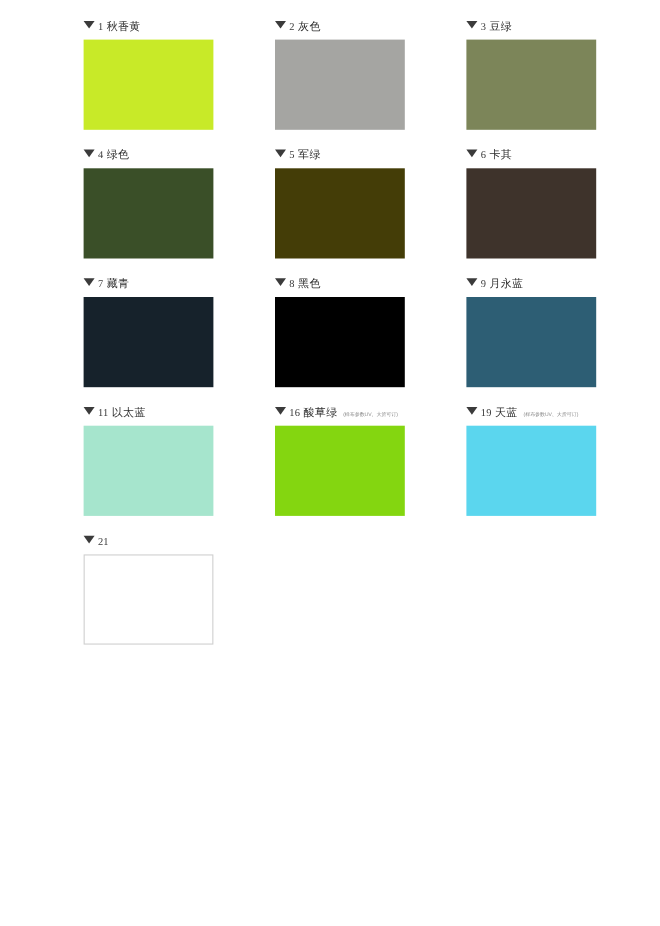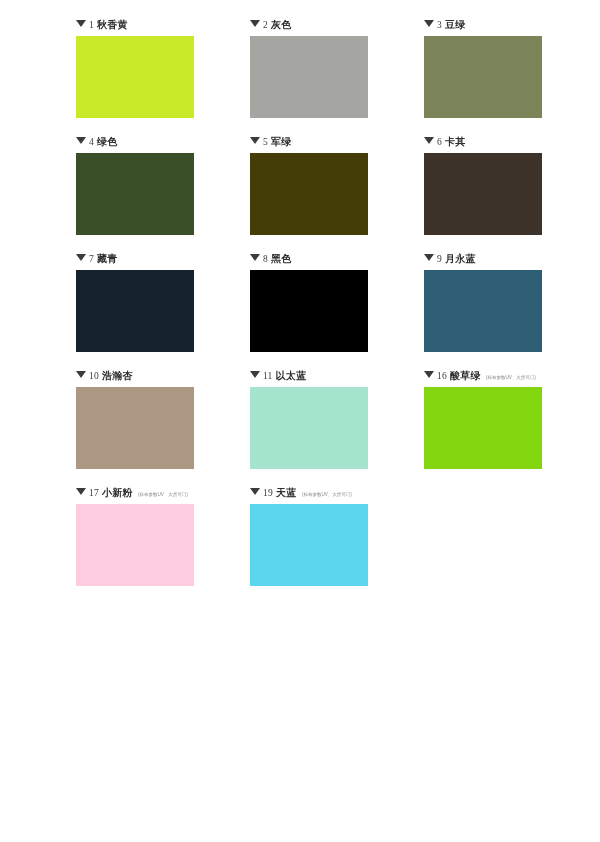--- a/index.html
+++ b/index.html
@@ -63,21 +63,21 @@
   .swatch-index {
     font-size: 9.5px;
     color: #3b3b3b;
     font-family: "Liberation Serif", "DejaVu Serif", serif;
     letter-spacing: 0.2px;
   }
 
   .swatch-name {
     font-size: 10px;
     color: #2e2e2e;
-    font-weight: 700;
+    font-weight: 400;
     letter-spacing: 0.3px;
   }
 
   .swatch-note {
     font-size: 5px;
     color: #8a8a8a;
     transform: scale(0.92);
     transform-origin: left bottom;
     letter-spacing: -0.1px;
     margin-left: 2px;
@@ -168,53 +168,44 @@
       <div class="swatch-caption">
         <span class="caret-icon"></span>
         <span class="swatch-index">9</span>
         <span class="swatch-name">月永蓝</span>
       </div>
       <div class="swatch-chip" style="background: rgb(45, 94, 116);"></div>
     </div>
     <div class="swatch-cell">
       <div class="swatch-caption">
         <span class="caret-icon"></span>
-        <span class="swatch-index">10</span>
-        <span class="swatch-name">浩瀚杏</span>
-      </div>
-      <div class="swatch-chip" style="background: rgb(171, 151, 130);"></div>
-    </div>
-    <div class="swatch-cell">
-      <div class="swatch-caption">
-        <span class="caret-icon"></span>
         <span class="swatch-index">11</span>
         <span class="swatch-name">以太蓝</span>
       </div>
       <div class="swatch-chip" style="background: rgb(166, 229, 205);"></div>
     </div>
     <div class="swatch-cell">
       <div class="swatch-caption">
         <span class="caret-icon"></span>
         <span class="swatch-index">16</span>
         <span class="swatch-name">酸草绿</span>
         <span class="swatch-note">(样布参数UV、大货可订)</span>
       </div>
       <div class="swatch-chip" style="background: rgb(132, 214, 16);"></div>
     </div>
     <div class="swatch-cell">
       <div class="swatch-caption">
         <span class="caret-icon"></span>
-        <span class="swatch-index">17</span>
-        <span class="swatch-name">小新粉</span>
-        <span class="swatch-note">(样布参数UV、大货可订)</span>
-      </div>
-      <div class="swatch-chip" style="background: rgb(251, 205, 222);"></div>
-    </div>
-    <div class="swatch-cell">
-      <div class="swatch-caption">
-        <span class="caret-icon"></span>
         <span class="swatch-index">19</span>
         <span class="swatch-name">天蓝</span>
         <span class="swatch-note">(样布参数UV、大货可订)</span>
       </div>
       <div class="swatch-chip" style="background: rgb(91, 214, 238);"></div>
     </div>
+    <div class="swatch-cell">
+      <div class="swatch-caption">
+        <span class="caret-icon"></span>
+        <span class="swatch-index">21</span>
+        <span class="swatch-name"></span>
+      </div>
+      <div class="swatch-chip is-empty" style="background: rgb(255, 255, 255); border-color: rgb(207, 207, 207);"></div>
+    </div>
   </main>
 
 </body></html>

